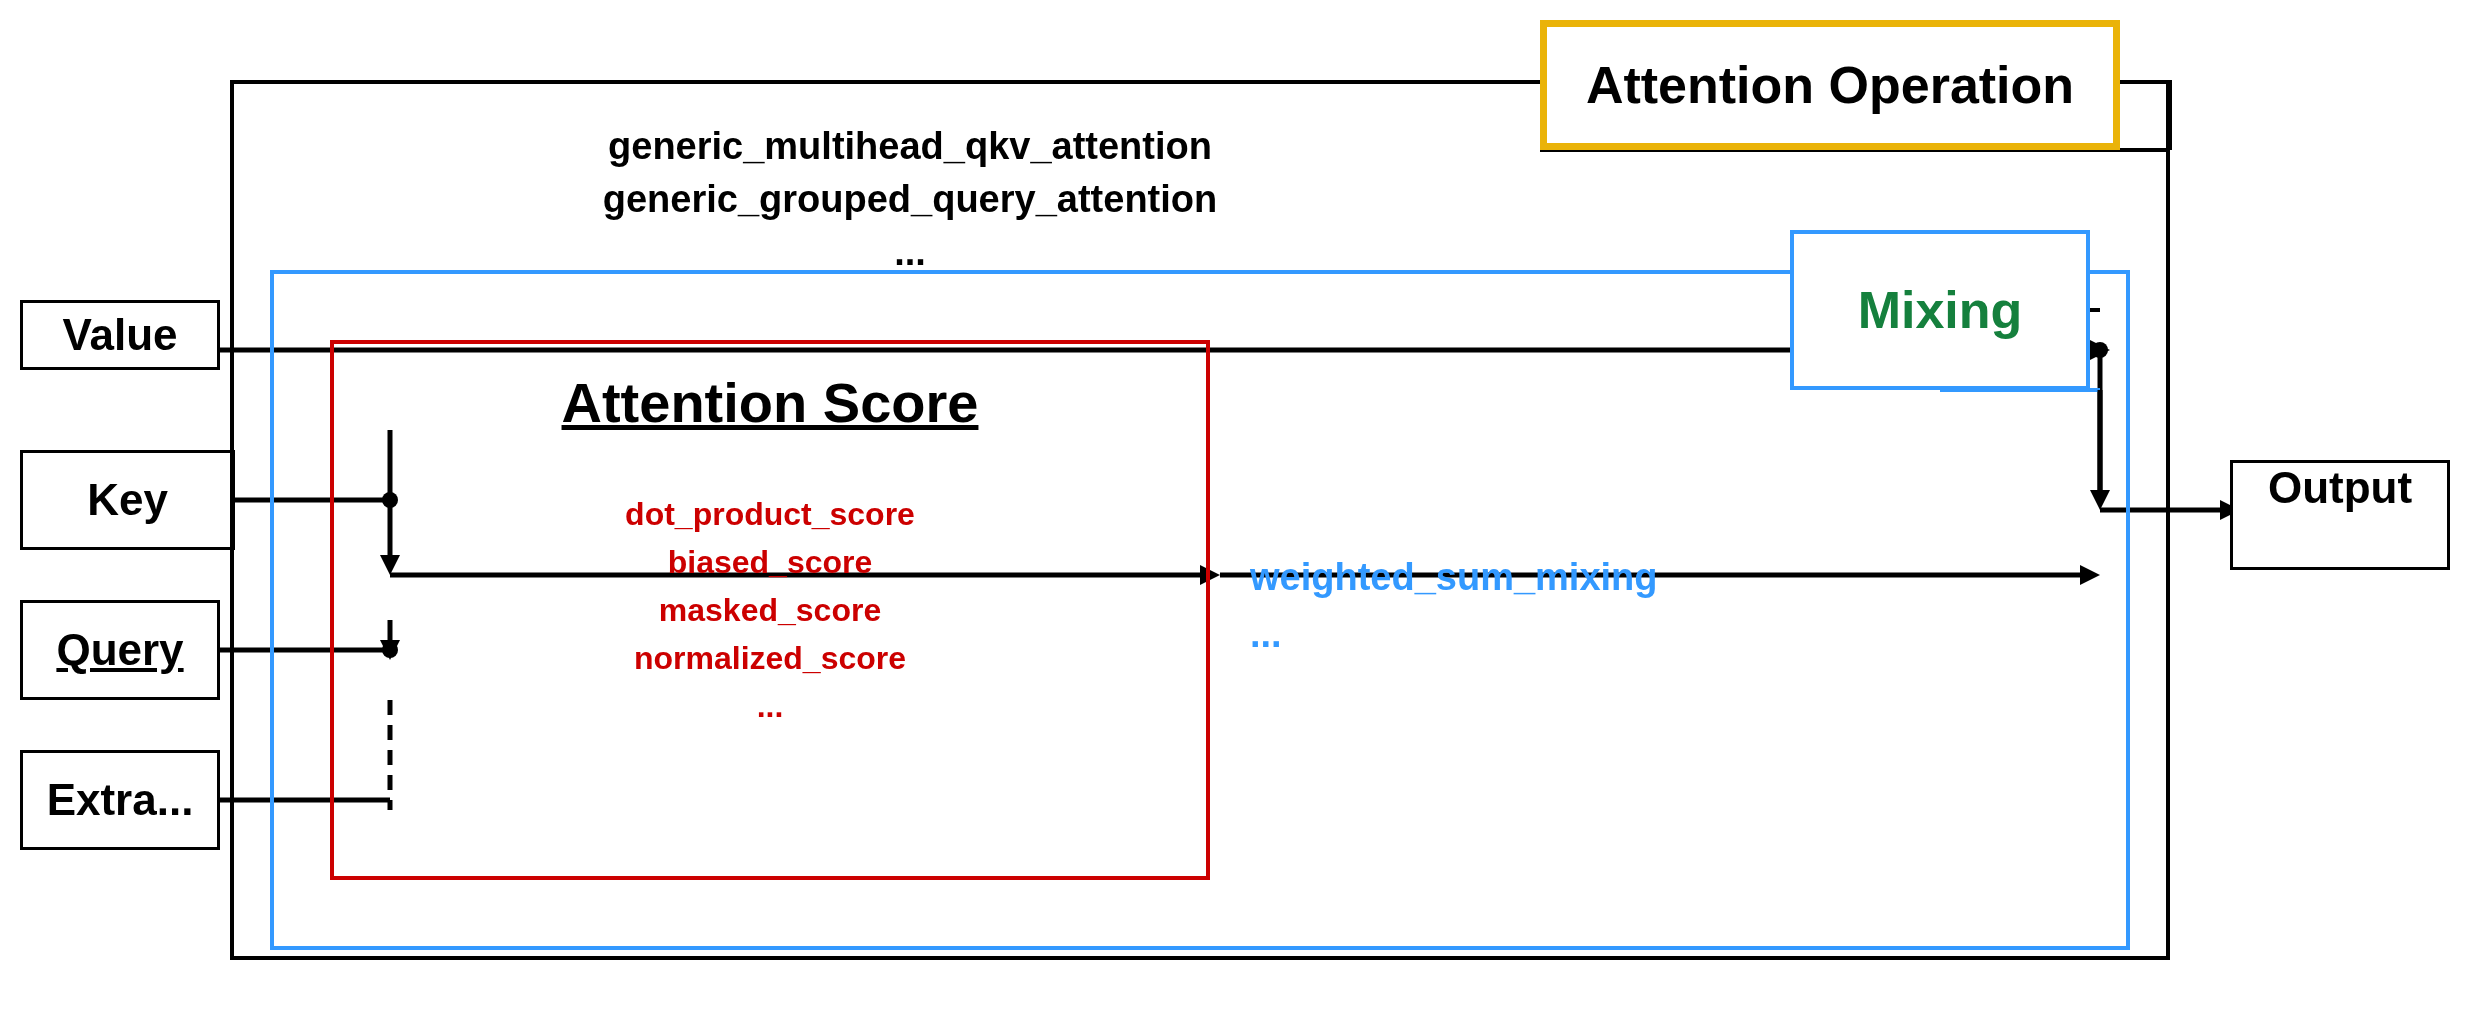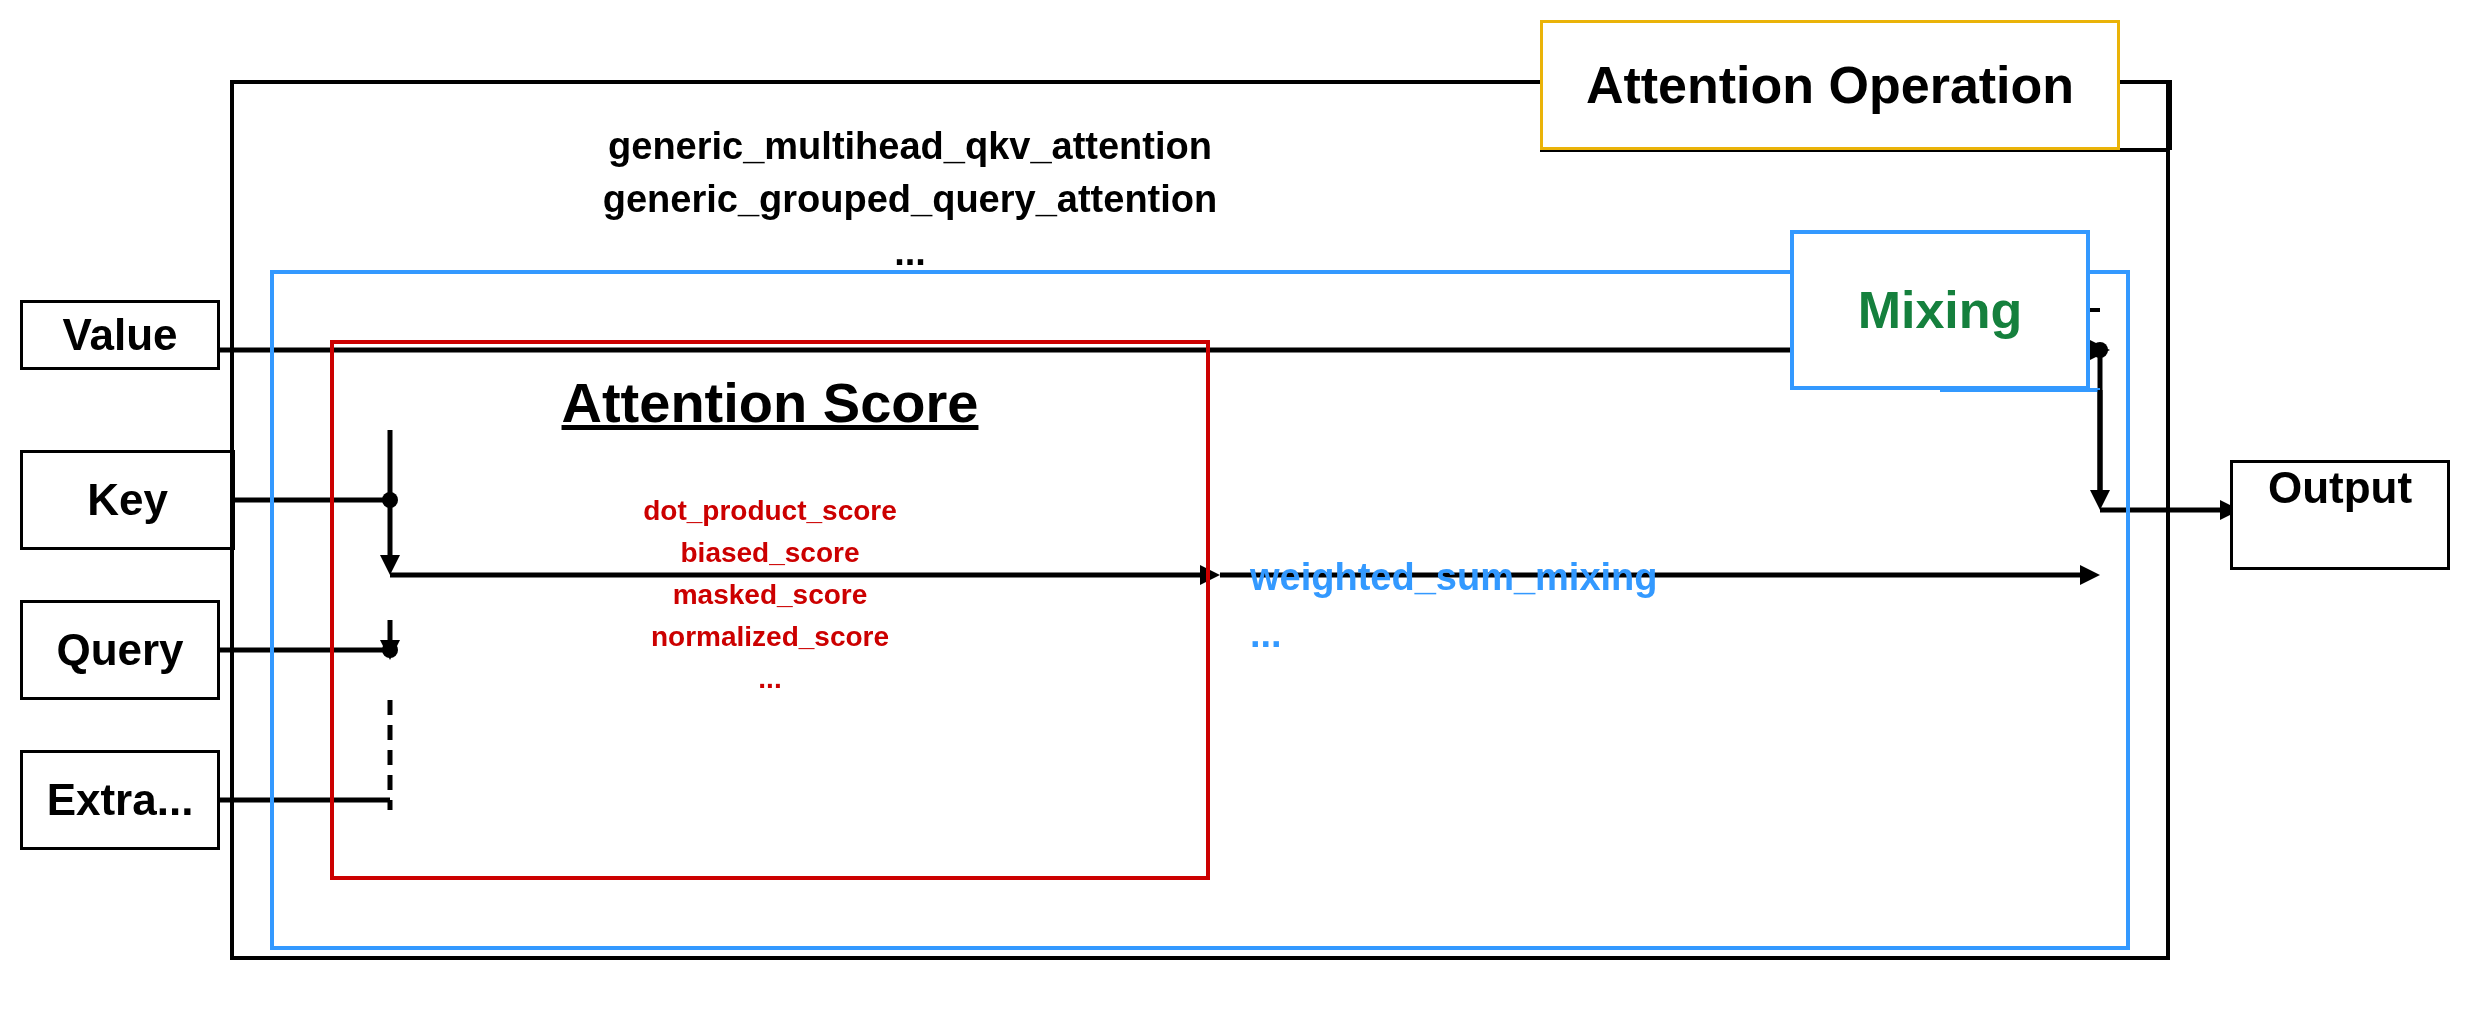--- a/index.html
+++ b/index.html
@@ -37,21 +37,21 @@
       display: flex;
       align-items: flex-start;
       justify-content: center;
       font-size: 44px;
       font-weight: bold;
     }
 
     
     .attention-operation-box {
       position: absolute;
-      border: 3px solid #eab308;
+      border: 7px solid #eab308;
       background: #fff;
       display: flex;
       align-items: center;
       justify-content: center;
       font-size: 52px;
       font-weight: bold;
     }
 
     
     .outer-black-rect {
@@ -165,21 +165,21 @@
 
     <circle cx="2100" cy="350" r="8" fill="#000"></circle>
   </svg>
 
   <div class="input-box" style="left:20px; top:300px; width:200px; height:70px;">
     <span>Value</span>
   </div>
   <div class="input-box" style="left:20px; top:450px; width:215px; height:100px;">
     <span>Key</span>
   </div>
-  <div class="input-box" style="left:20px; top:600px; width:200px; height:100px;">
+  <div class="input-box" style="left:20px; top:600px; width:200px; height:100px;text-decoration:underline;">
     <span>Query</span>
   </div>
   <div class="input-box" style="left:20px; top:750px; width:200px; height:100px;">
     <span>Extra...</span>
   </div>
 
   <div class="outer-black-rect" style="left:230px; top:80px; width:1940px; height:880px;">
   </div>
 
   <div class="label" style="left:560px; top:120px; font-size:38px; font-weight:bold; line-height:1.4; text-align:center; width:700px;">
@@ -191,21 +191,21 @@
   <div class="blue-rect" style="left:270px; top:270px; width:1860px; height:680px;">
   </div>
 
   <div class="red-rect" style="left:330px; top:340px; width:880px; height:540px;">
   </div>
 
   <div class="label" style="left:430px; top:370px; font-size:56px; font-weight:bold; color:#000; text-align:center; width:680px; background:#fff; padding: 0 10px; text-decoration: underline;">
     <span>Attention Score</span>
   </div>
 
-  <div class="label label-red" style="left:380px; top:490px; font-size:28px; line-height:1.5; text-align:center; width:780px;">
+  <div class="label label-red" style="left:380px; top:490px; font-size:32px; line-height:1.5; text-align:center; width:780px;">
     <div>dot_product_score</div>
     <div>biased_score</div>
     <div>masked_score</div>
     <div>normalized_score</div>
     <div>...</div>
   </div>
 
   <div class="label label-blue" style="left:1250px; top:549px; font-size:38px; line-height:1.5; text-align:left; width:480px;">
     <div>weighted_sum_mixing</div>
     <div>...</div>

